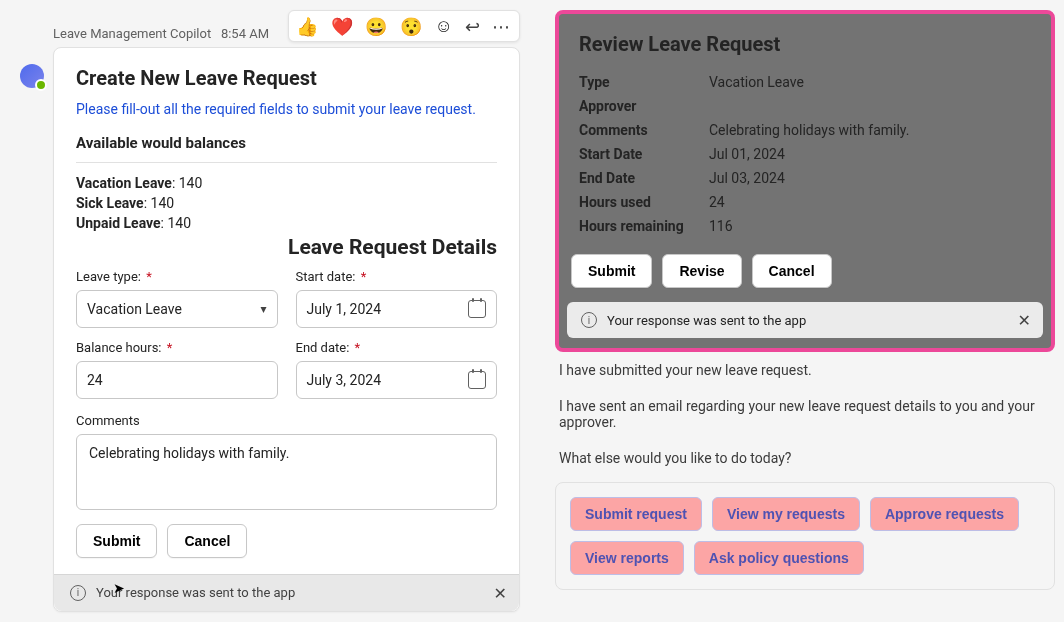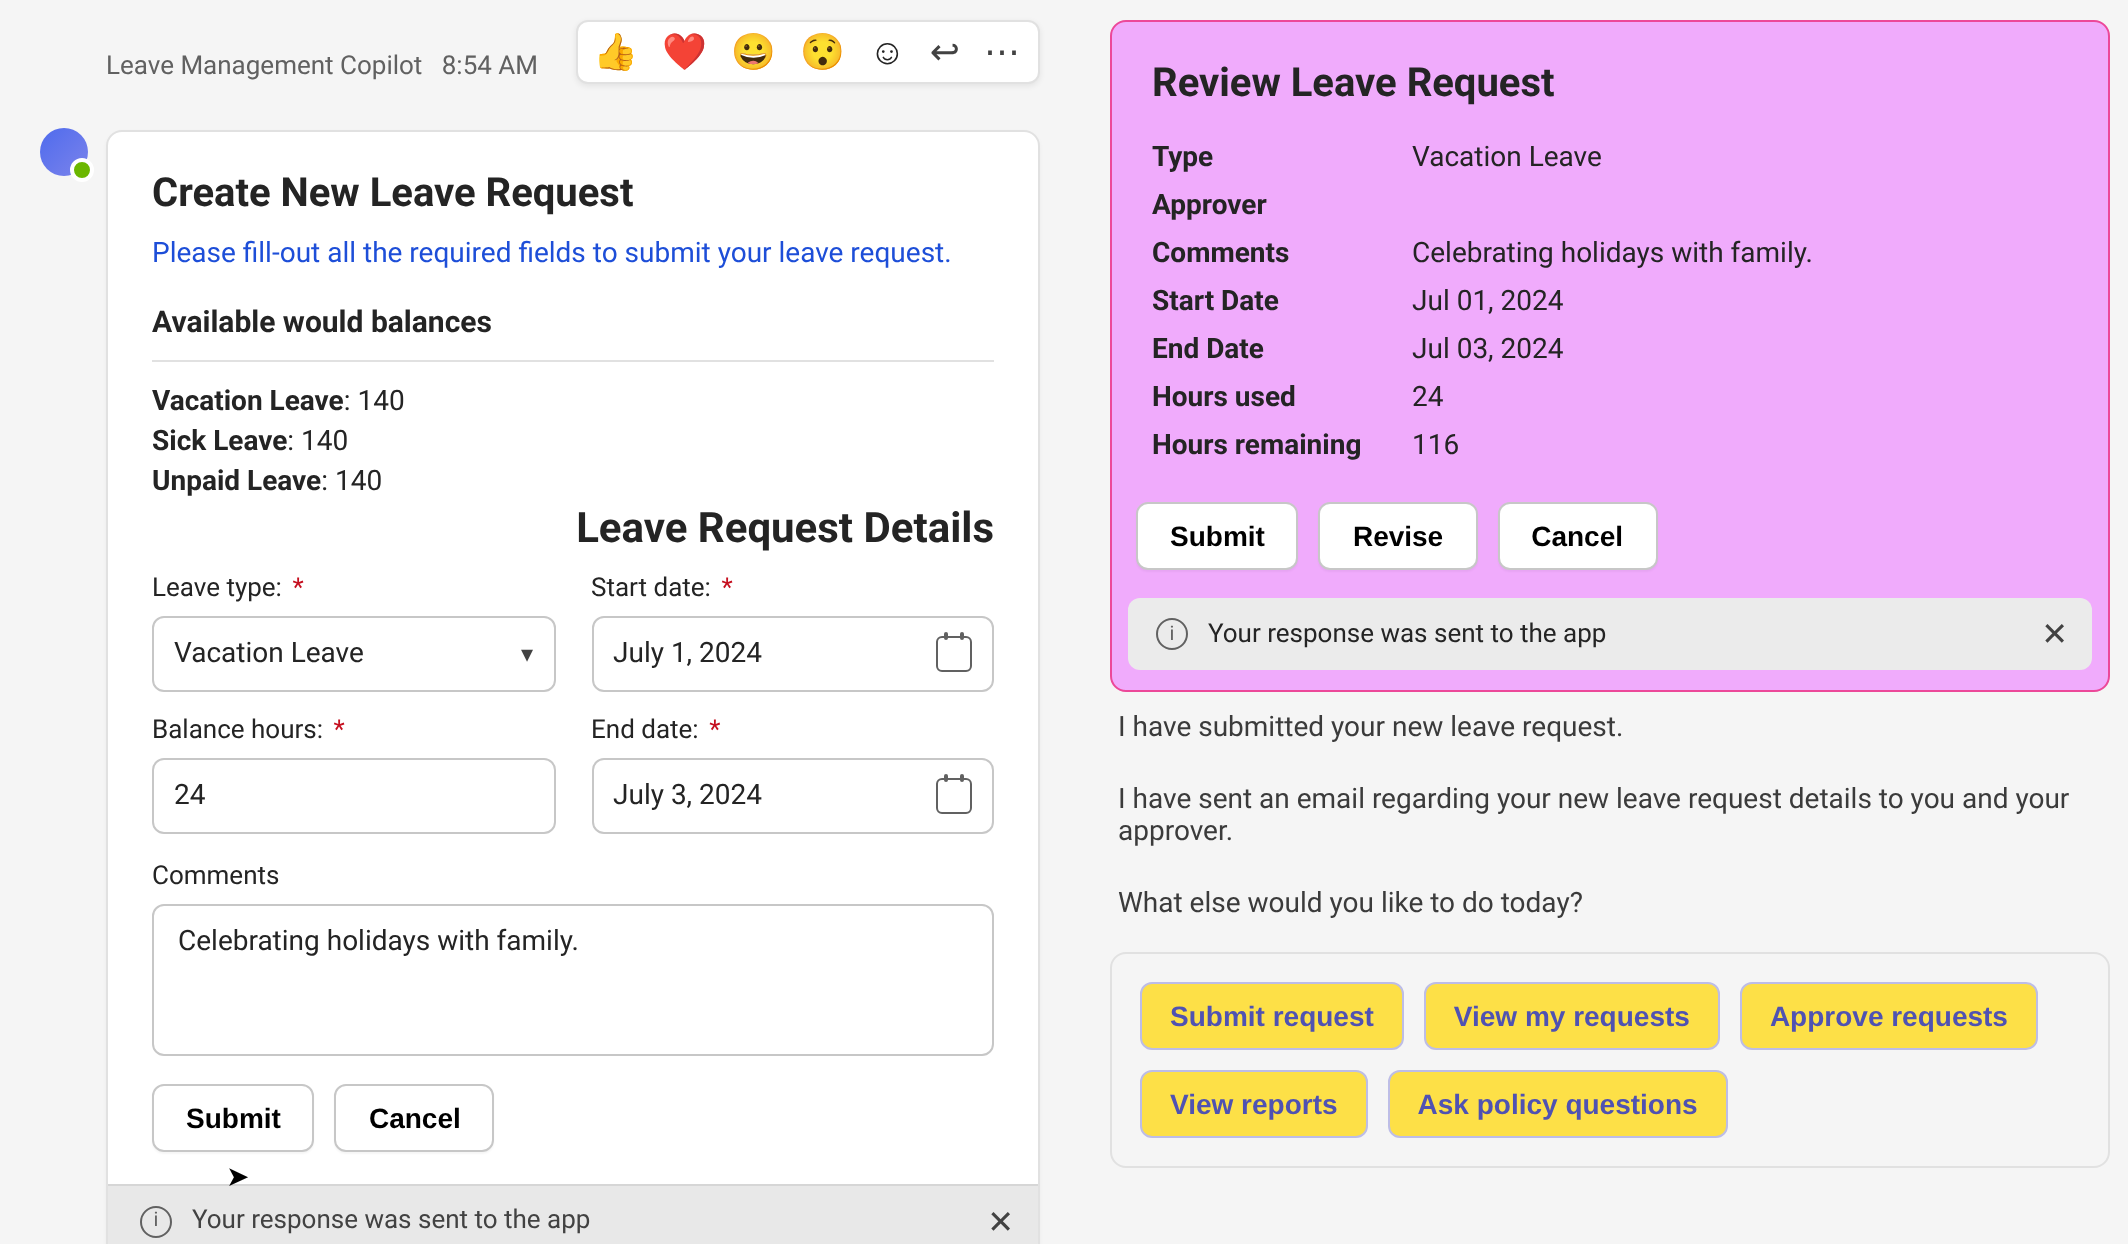--- a/index.html
+++ b/index.html
@@ -19,21 +19,21 @@
   }
   .panel-right {
     position: absolute;
     left: 555px;
     top: 10px;
     width: 500px;
   }
   .header-row {
     display: flex;
     align-items: center;
-    margin-bottom: 24px;
+    margin-bottom: 6px;
     position: relative;
   }
   .header-label {
     font-size: 13px;
     color: #616161;
     margin-left: 43px;
     margin-top: 16px;
   }
   .reactions {
     position: absolute;
@@ -191,21 +191,21 @@
   }
   .cursor {
     position:absolute;
     left:103px;
     top:570px;
     font-size:14px;
     color:#000;
     pointer-events:none;
   }
   
-  .review-card { border-radius:8px; border:1px solid #ec4899; background:#f0abfc;}
+  .review-card { border-radius:8px; border:4px solid #ec4899; background:#737373;}
   .review-body { padding:18px 20px 4px 20px; }
   .review-title { font-size:20px; font-weight:700; margin-bottom:14px; }
   .kv-table { width:100%; font-size:14px; }
   .kv-row { display:flex; padding:4px 0; }
   .kv-key { width:130px; font-weight:700; }
   .kv-val { flex:1; }
   .review-btns { display:flex; gap:10px; padding:12px 12px 14px 12px;}
   .r-notice { border-radius:6px; background:#ebebeb; margin:0 8px 10px 8px; padding:10px 14px; display:flex; align-items:center; gap:10px; position:relative; font-size:13px;}
   .r-notice .close { position:absolute; right:12px; top:50%; transform:translateY(-50%); cursor:pointer; font-size:16px; color:#424242;}
   .msgline {
@@ -218,21 +218,21 @@
     border-radius:8px;
     padding:14px;
     display:flex;
     flex-wrap:wrap;
     gap:10px;
     margin-top:6px;
   }
   .chip {
     border:1px solid #bdbde6;
     color:#4f52b2;
-    background:#fde047;
+    background:#fca5a5;
     border-radius:6px;
     padding:8px 14px;
     font-size:14px;
     font-weight:600;
     cursor:pointer;
   }
 </style>
 </head>
 <body>
 

